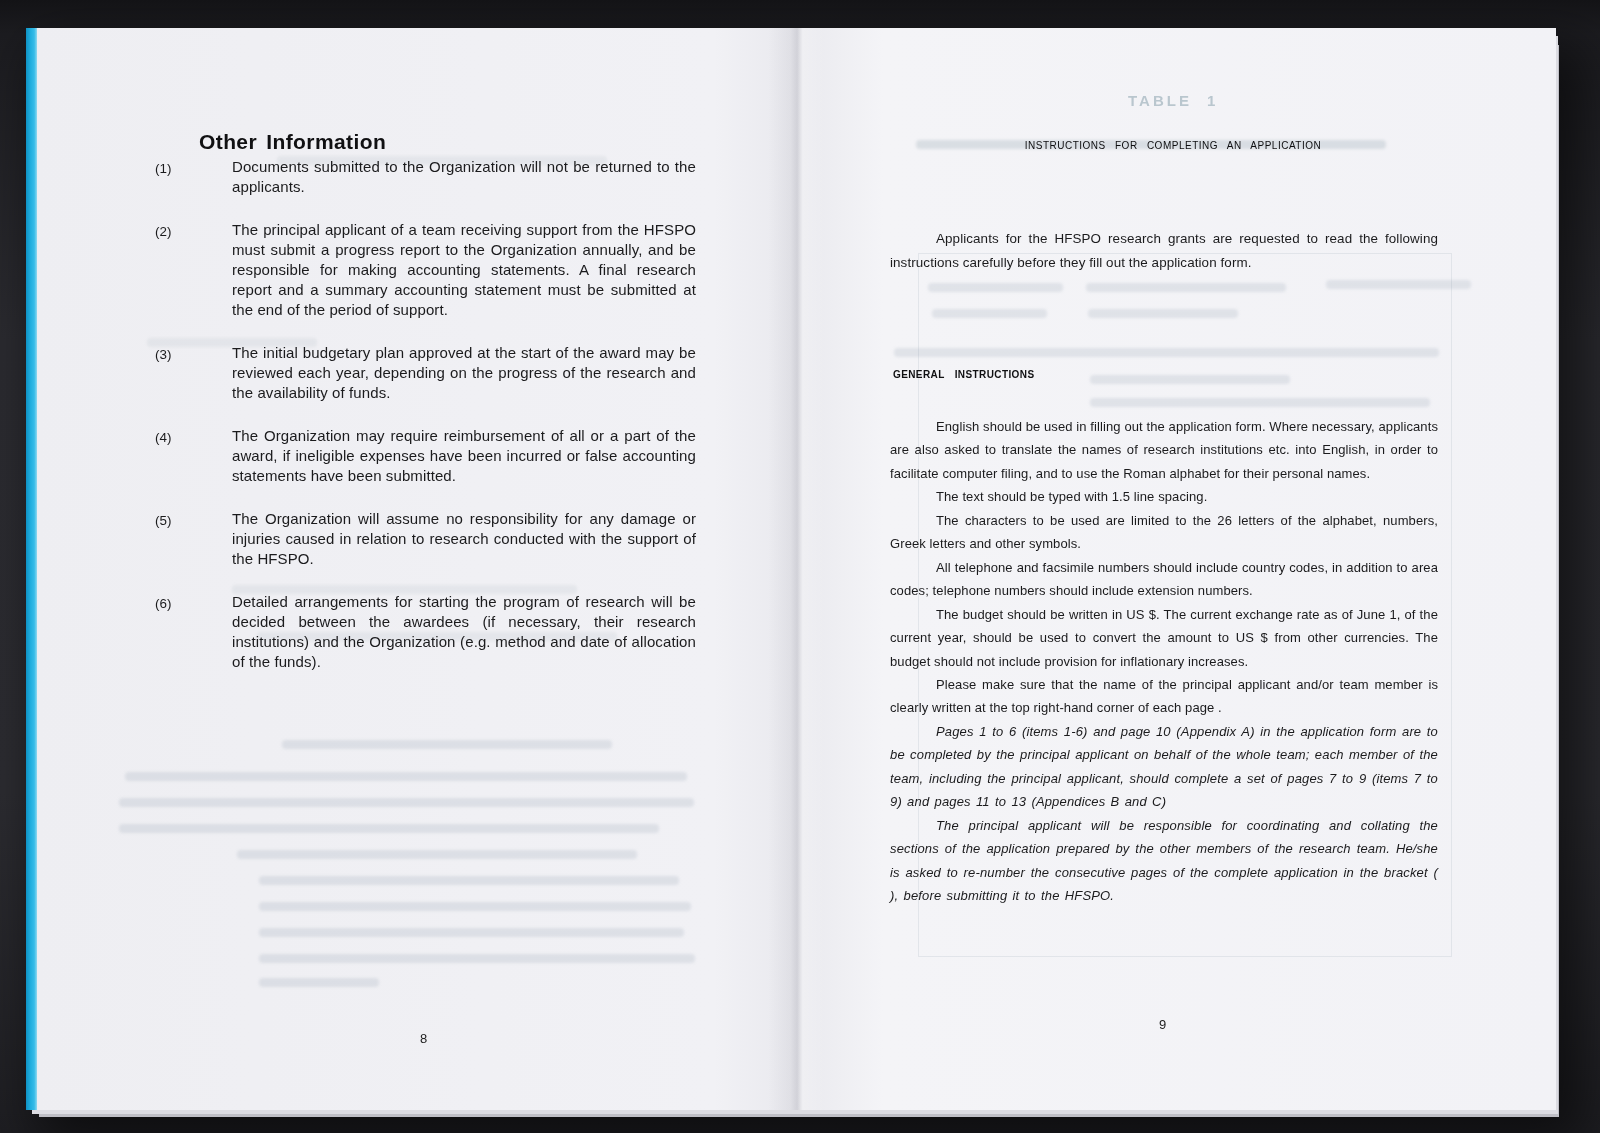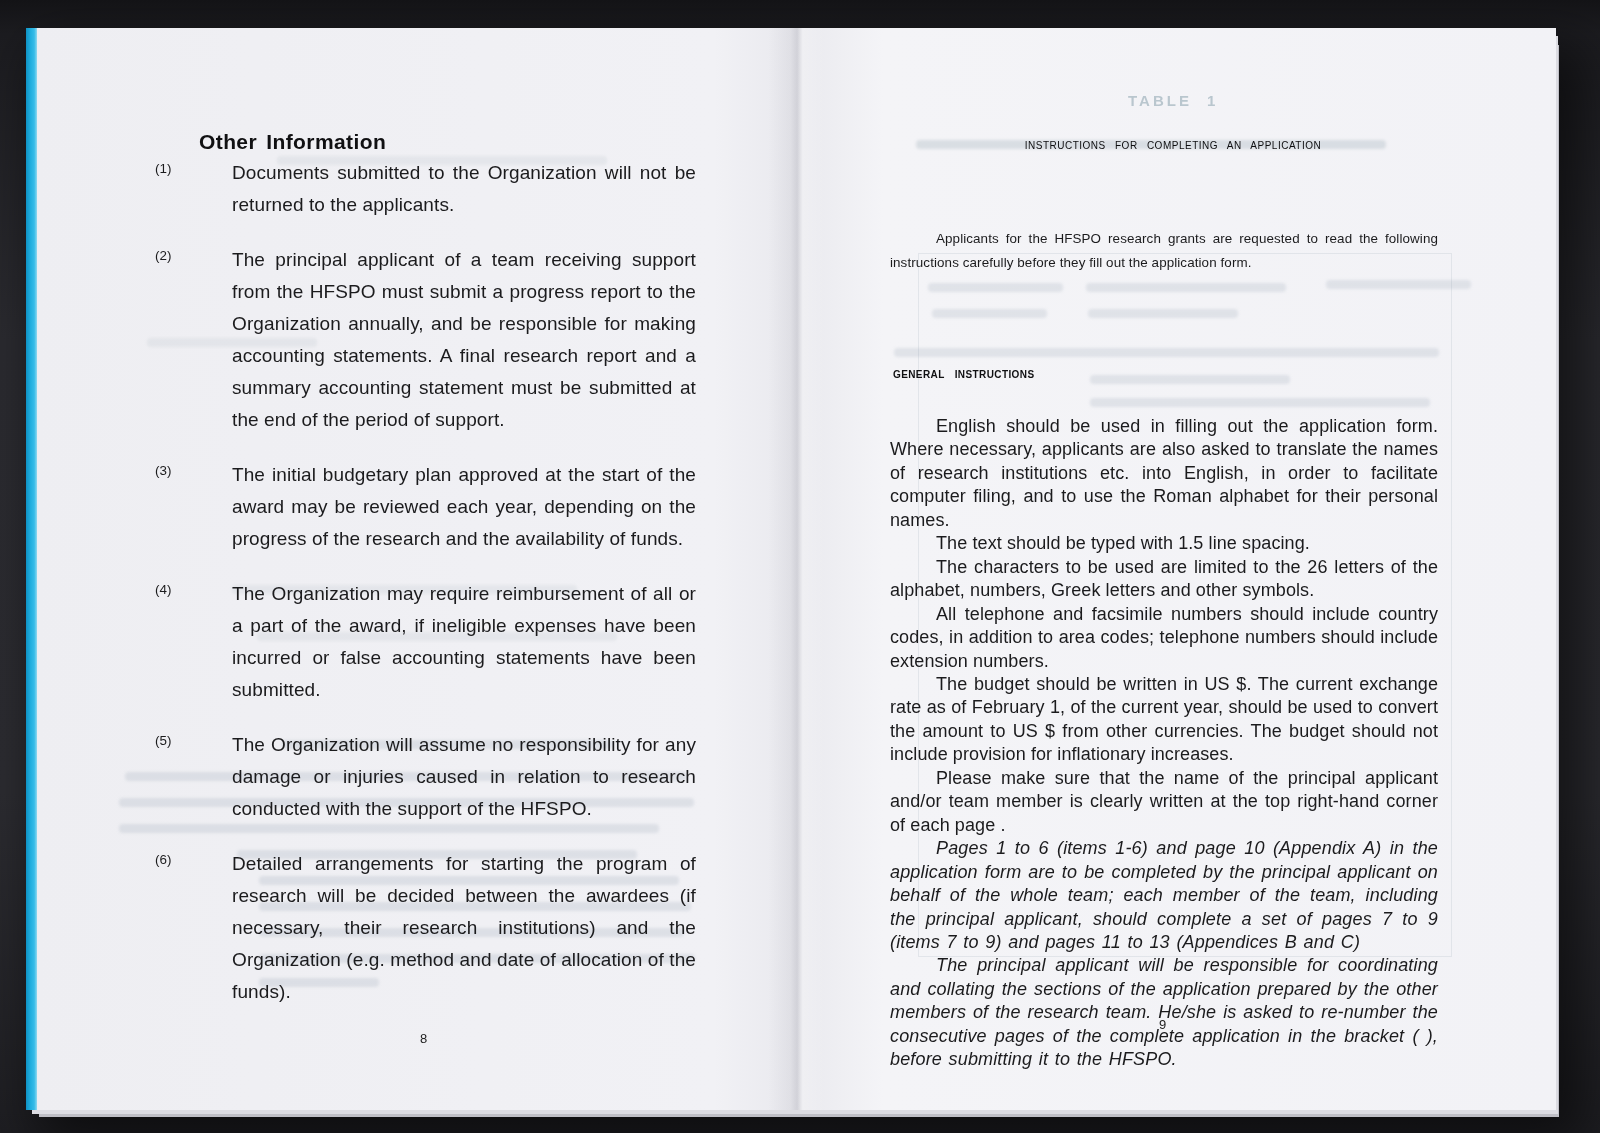--- a/index.html
+++ b/index.html
@@ -33,21 +33,21 @@
 
   
   .lp-heading{
     position:absolute;left:118px;top:85px;
     font-size:21px;font-weight:bold;color:#101012;
     letter-spacing:0.4px;word-spacing:3px;margin-left:44px;
   }
   .lp-items{position:absolute;left:118px;top:129px;width:541px;}
   .lp-item{display:flex;margin-bottom:23px;color:#1b1b1d;}
   .lp-item .num{flex:0 0 77px;font-size:13.4px;line-height:23.4px;}
-  .lp-item .txt{flex:1;font-size:19px;line-height:32px;text-align:justify;letter-spacing:0.1px;}
+  .lp-item .txt{flex:1;font-size:15px;line-height:20px;text-align:justify;letter-spacing:0.1px;}
   .pgnum{position:absolute;font-size:13px;color:#222;}
   .pgnum.l8{left:394px;top:1003px;}
   .pgnum.r9{left:1133px;top:989px;}
 
   
   .rp-title{
     position:absolute;left:0;top:112px;width:100%;text-align:center;
     font-size:10px;font-weight:normal;color:#0e0e10;
     letter-spacing:0.5px;word-spacing:6px;
   }
@@ -56,21 +56,21 @@
     font-size:13.4px;line-height:23.5px;color:#1b1b1d;
     text-align:justify;text-indent:46px;letter-spacing:0.1px;
   }
   .rp-sec{
     position:absolute;left:103px;top:341px;
     font-size:10px;font-weight:bold;color:#101012;
     letter-spacing:0.4px;word-spacing:7px;
   }
   .rp-body{position:absolute;left:100px;top:387px;width:548px;color:#1b1b1d;}
   .rp-body p{
-    margin:0;font-size:18px;line-height:23.45px;
+    margin:0;font-size:13px;line-height:23.45px;
     text-align:justify;text-indent:46px;letter-spacing:0.1px;
   }
   .rp-body p.bi{
     font-weight:normal;font-style:italic;word-spacing:1.5px;letter-spacing:0.15px;
   }
 
   
   .gbar{
     position:absolute;height:9px;border-radius:4px;
     background:rgba(125,145,158,0.17);filter:blur(1.6px);
@@ -160,21 +160,21 @@
 
       <p class="rp-intro">Applicants for the HFSPO research grants are requested to read the following instructions carefully before they fill out the application form.</p>
 
       <div class="rp-sec">GENERAL INSTRUCTIONS</div>
 
       <div class="rp-body">
         <p>English should be used in filling out the application form. Where necessary, applicants are also asked to translate the names of research institutions etc. into English, in order to facilitate computer filing, and to use the Roman alphabet for their personal names.</p>
         <p>The text should be typed with 1.5 line spacing.</p>
         <p>The characters to be used are limited to the 26 letters of the alphabet, numbers, Greek letters and other symbols.</p>
         <p>All telephone and facsimile numbers should include country codes, in addition to area codes; telephone numbers should include extension numbers.</p>
-        <p>The budget should be written in US $. The current exchange rate as of February 1, of the current year, should be used to convert the amount to US $ from other currencies. The budget should not include provision for inflationary increases.</p>
+        <p>The budget should be written in US $. The current exchange rate as of June 1, of the current year, should be used to convert the amount to US $ from other currencies. The budget should not include provision for inflationary increases.</p>
         <p>Please make sure that the name of the principal applicant and/or  team member is clearly written at the top right-hand corner of each page .</p>
         <p class="bi">Pages 1 to 6 (items 1-6) and page 10 (Appendix A) in the application form are to be completed by the principal applicant on behalf of the whole team; each member of the team, including the principal applicant, should complete a set of pages 7 to 9 (items 7 to 9) and pages 11 to 13  (Appendices B and C)</p>
         <p class="bi">The principal applicant will be responsible for coordinating and collating the sections of the application prepared by the other members of the research team. He/she is asked to re-number the consecutive pages of the complete application in the bracket   (    ), before submitting it to the HFSPO.</p>
       </div>
     </div>
 
     <div class="pgnum l8">8</div>
     <div class="pgnum r9">9</div>
   </div>
 </div>

